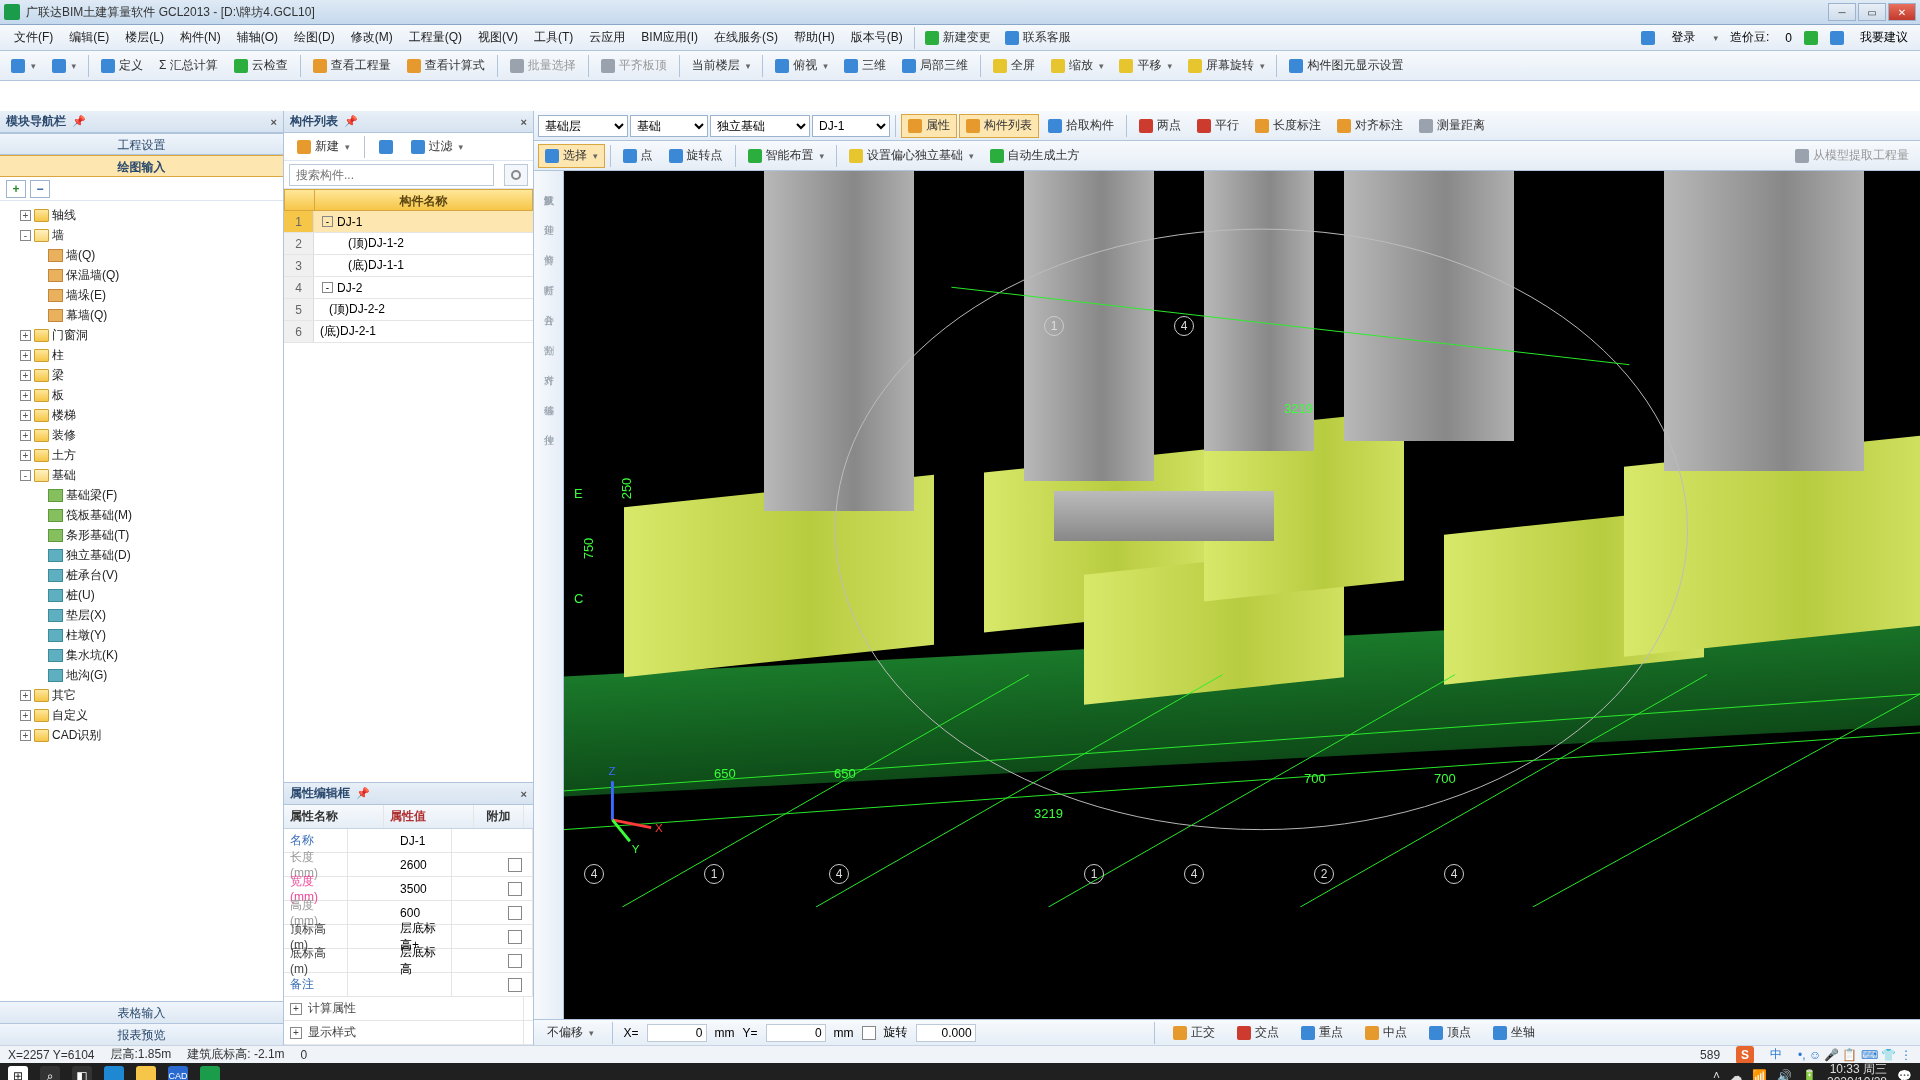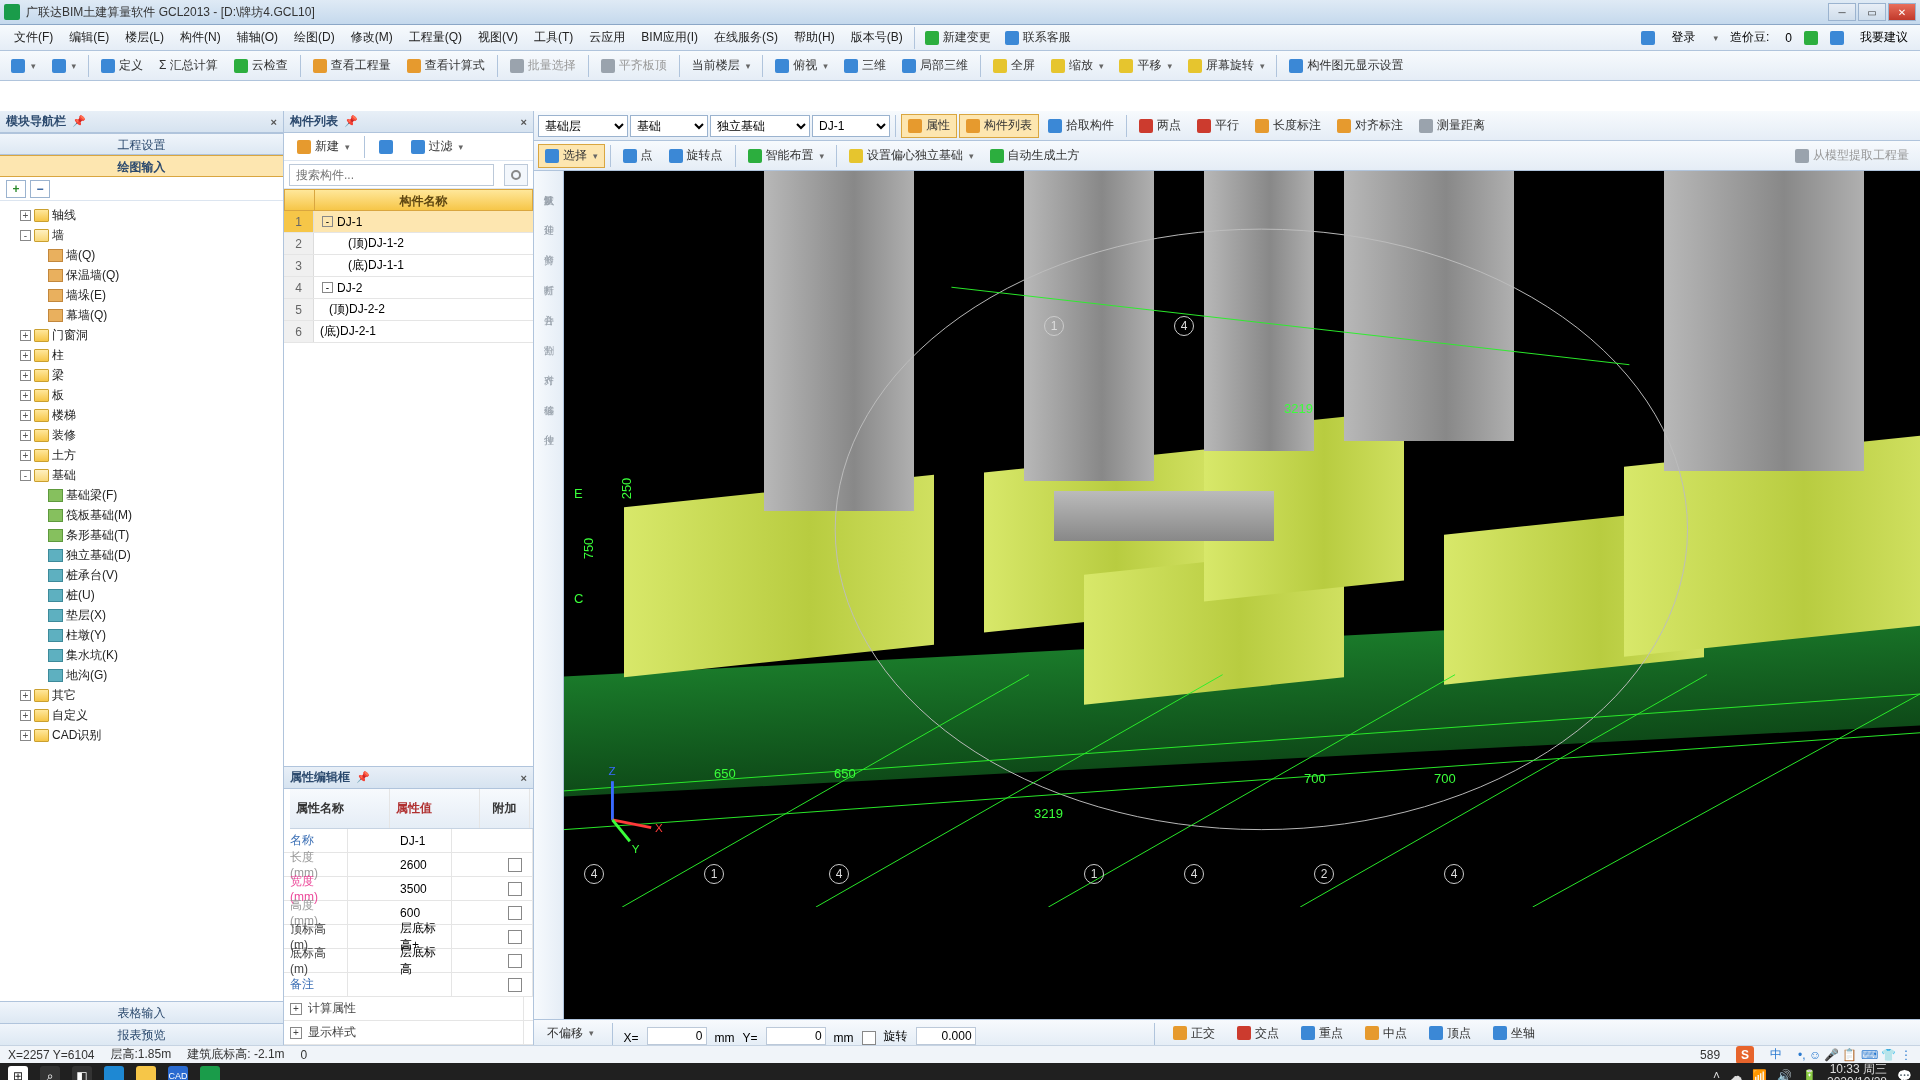--- a/index.html
+++ b/index.html
@@ -72,21 +72,21 @@
 .crow { height:22px; display:flex; border-bottom:1px solid #e5e5e5; }
 .crow .cnum { width:30px; text-align:center; line-height:22px; background:#f0f0f0; border-right:1px solid #dcdcdc; color:#666; }
 .crow .ccell { flex:1; display:flex; align-items:center; padding-left:6px; gap:4px; }
 .crow.sel { background:#fde6b0; }
 .crow.sel .cnum { background:#f6c648; }
 .cexp { width:11px; height:11px; border:1px solid #888; text-align:center; line-height:9px; font-size:10px; }
 
 
 .propbox { border-top:1px solid #b0c4dc; display:flex; flex-direction:column; }
 .prrow { height:24px; display:flex; border-bottom:1px solid #e5e5e5;gap:46px; }
-.prh { height:40px; display:flex; background:linear-gradient(#f7fafd,#e5edf6); border-bottom:1px solid #c6d3e2;margin-left:6px; }
+.prh { height:24px; display:flex; background:linear-gradient(#f7fafd,#e5edf6); border-bottom:1px solid #c6d3e2; }
 .prc { border-right:1px solid #e5e5e5; display:flex; align-items:center; padding:0 6px; }
 .prc.n { width:100px; color:#444; }
 .prc.n.blue { color:#3b6fb5; }
 .prc.v { width:90px; }
 .prc.a { width:50px; justify-content:center; }
 .prh .prc { font-weight:bold; color:#333; }
 .prh .prc.v { color:#b03030; }
 .chk { width:14px; height:14px; border:1px solid #888; background:#fff; }
 .prrow.exp .prc.n { width:240px; }
 .prrow.exp .pexp { width:12px; height:12px; border:1px solid #888; text-align:center; line-height:10px; font-size:10px; margin-right:6px; }
@@ -94,21 +94,21 @@
 
 .vpcol { flex:1; display:flex; flex-direction:column; background:#f0f4f9; }
 .vptb { height:30px; background:linear-gradient(#f7fafd,#e5edf6); border-bottom:1px solid #b0c4dc; display:flex; align-items:center; padding:0 4px; gap:2px; }
 .stack { display:flex; flex:1; min-height:0;}
 .vtools { width:30px; background:linear-gradient(90deg,#f7fafd,#e5edf6); border-right:1px solid #b0c4dc; display:flex; flex-direction:column; align-items:center; padding-top:4px; gap:6px; }
 .vtb { width:24px; height:24px; display:flex; align-items:center; justify-content:center; color:#9aa3ad; font-size:10px; writing-mode:vertical-rl; }
 .viewport { flex:1; background:#000; position:relative; overflow:hidden; }
 .viewport svg { position:absolute; inset:0; }
 
 
-.vpstatus { height:26px; background:linear-gradient(#f7fafd,#e5edf6); border-top:1px solid #b0c4dc; display:flex; align-items:flex-end; padding:0 6px; gap:8px; }
+.vpstatus { height:26px; background:linear-gradient(#f7fafd,#e5edf6); border-top:1px solid #b0c4dc; display:flex; align-items:center; padding:0 6px; gap:8px; }
 .sinput { width:60px; height:18px; border:1px solid #bcc9d9; text-align:right; padding:0 3px; }
 .statusbar { position:absolute; left:0; right:0; bottom:0; height:35px; background:#f0f4f9; display:flex; flex-direction:column; }
 .srow1 { height:18px; display:flex; align-items:center; padding:0 8px; gap:16px; color:#333; border-top:1px solid #c6d3e2;}
 .foot { background:#202020; flex:1; display:flex; align-items:center; padding:0 8px; gap:12px; }
 .foot .wicon { width:20px; height:20px; background:#333; border-radius:3px; }
 .foot .tray { margin-left:auto; display:flex; align-items:center; gap:10px; color:#ddd; font-size:11px;}
 .tbottom { height:22px; background:linear-gradient(#f0f5fb,#dde8f3); border-top:1px solid #b0c4dc; text-align:center; line-height:22px; color:#2c4a6e; }
 .tbottomrow { padding-top:1px; }
 
 

